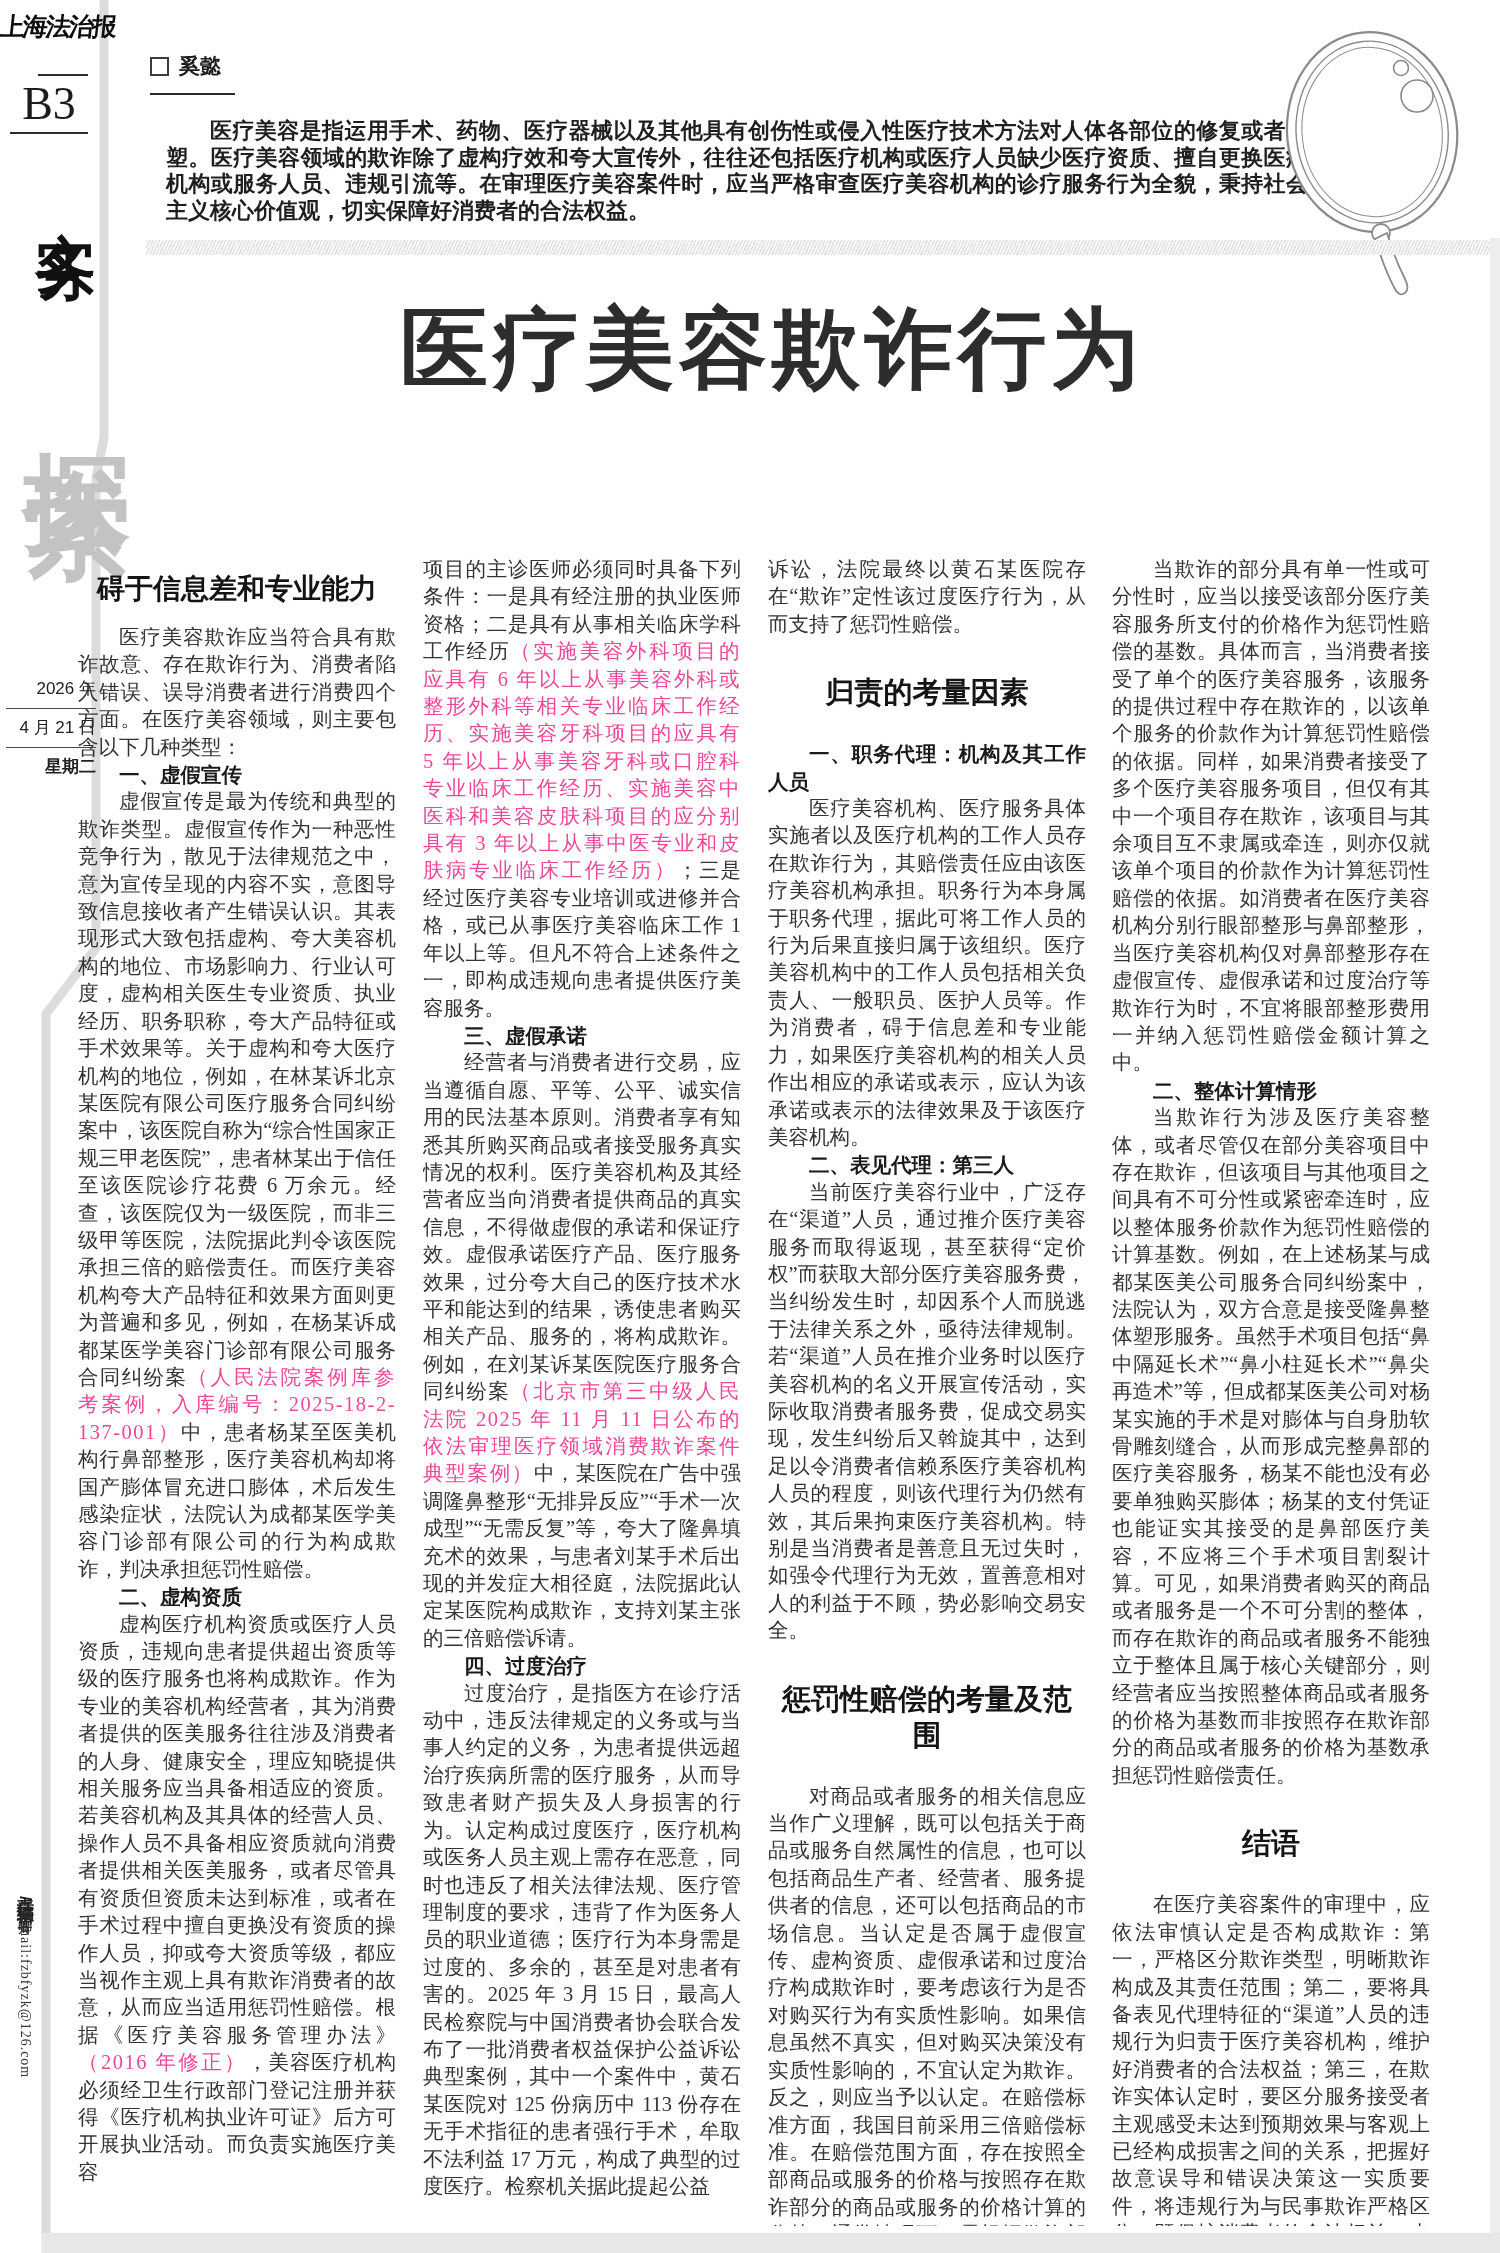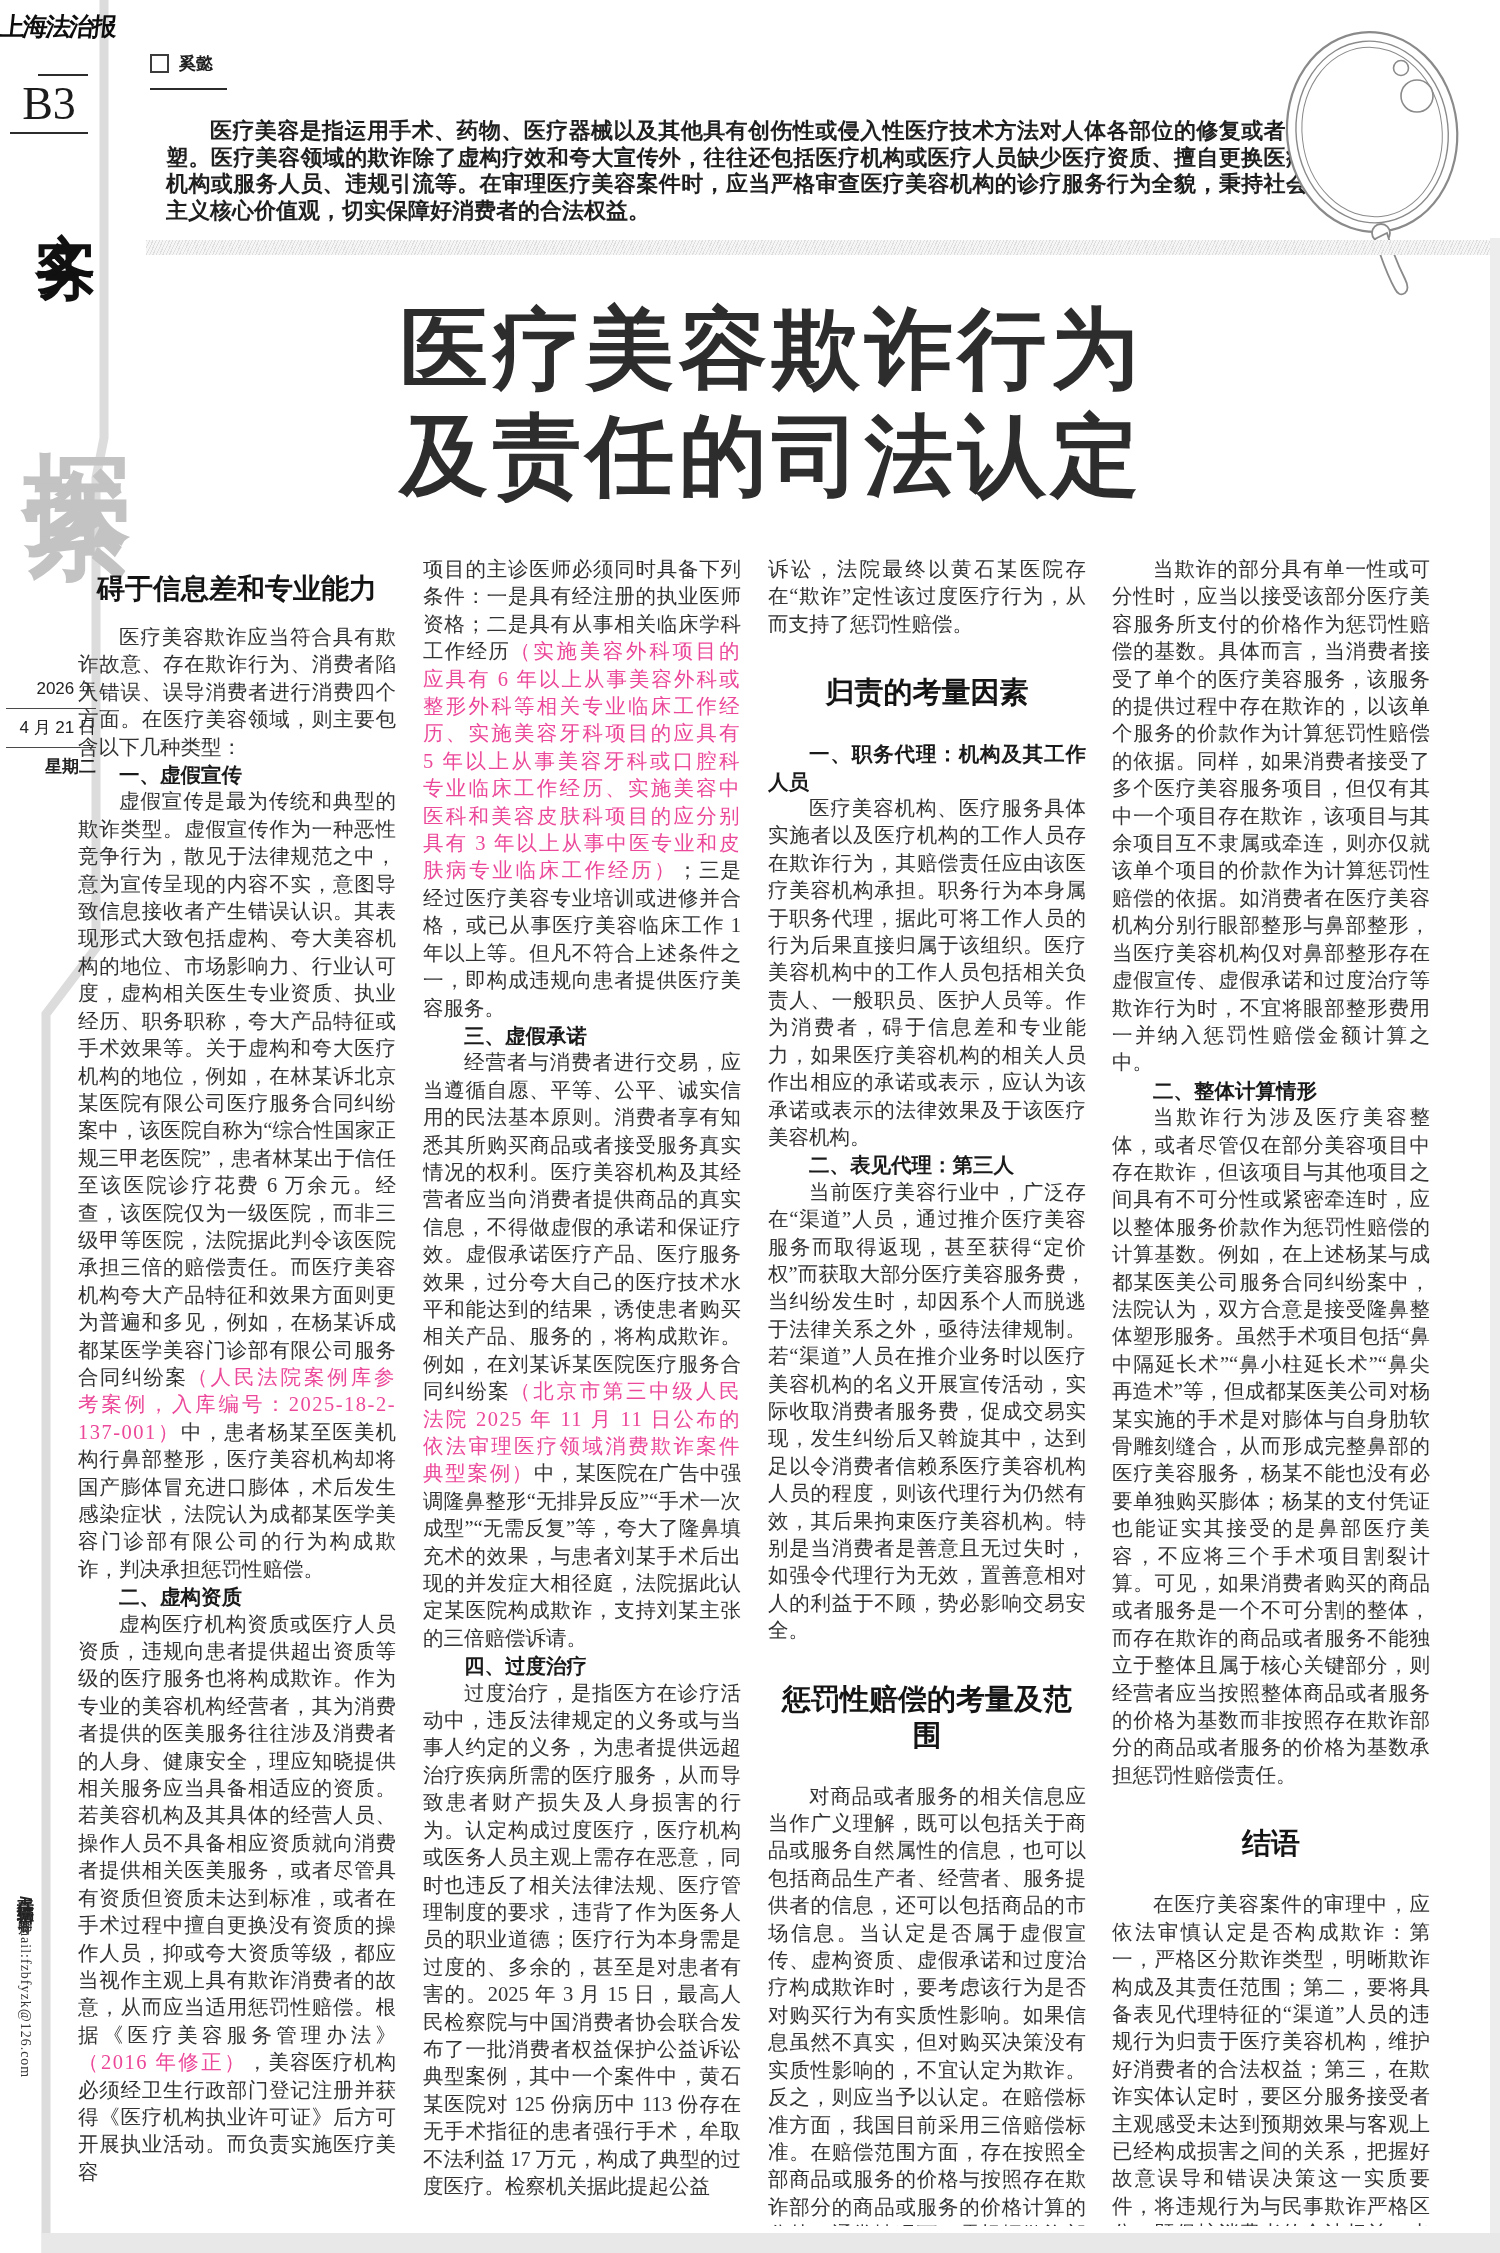--- a/index.html
+++ b/index.html
@@ -40,21 +40,21 @@
     position:absolute; left:14px; top:1884px; height:372px;
     writing-mode:vertical-rl; text-orientation:mixed; color:#222;
   }
   .editorblock .ed-label { font-family:"Liberation Sans", sans-serif; font-weight:bold; font-size:17px; letter-spacing:3px; }
   .editorblock .ed-name  { font-family:"Liberation Serif", serif; font-size:15px; letter-spacing:2px; }
   .editorblock .ed-mail  { font-family:"Liberation Serif", serif; font-size:14px; letter-spacing:1px; margin-block-start:18px; color:#333; }
   
   .byline {
     position:absolute; left:150px; top:52px; display:flex; align-items:center; gap:10px;
     border-bottom:2px solid #2b2b2b; padding:0 14px 13px 0;
-    font-family:"Liberation Sans", sans-serif; font-weight:bold; font-size:17px; color:#1e1e1e;
+    font-family:"Liberation Sans", sans-serif; font-weight:bold; font-size:21px; color:#1e1e1e;
   }
   .byline .sq { width:15px; height:15px; border:2px solid #3c3c3c; background:#fff; }
   .intro {
     position:absolute; left:166px; top:96px; width:1142px;
     font-size:22px; line-height:26.6px; text-align:justify; text-indent:2em;
     font-weight:600; color:#1f1f1f;
   }
   .magnifier { position:absolute; left:1282px; top:26px; }
   .hatch {
     position:absolute; left:146px; top:240px; width:1354px; height:15px;
@@ -135,21 +135,20 @@
     <circle cx="99" cy="207" r="9" fill="#ffffff" stroke="#8a8a8a" stroke-width="1.8"></circle>
     <path d="M93,213 Q104,247 113,263 Q117,271 123,267 Q128,263 123,253 Q112,231 105,207 Z" fill="#ffffff" stroke="#8a8a8a" stroke-width="1.8"></path>
   </svg>
 
   <div class="hatch"></div>
   <div class="right-band"></div>
   <div class="bottom-band"></div>
 
   <h1 class="main-title">
     <span style="display:block">医疗美容欺诈行为</span>
-    <span style="display:block">及责任的司法认定</span>
   </h1>
 
   <main>
     <div class="col" id="col0">
         <div class="blk colhead"><span>碍于信息差和专业能力</span></div>
         <div class="blk para"><span>医疗美容欺诈应当符合具有欺诈故意、存在欺诈行为、消费者陷入错误、误导消费者进行消费四个方面。在医疗美容领域，则主要包含以下几种类型：</span></div>
         <div class="blk sub"><span>一、虚假宣传</span></div>
         <div class="blk para"><span>虚假宣传是最为传统和典型的欺诈类型。虚假宣传作为一种恶性竞争行为，散见于法律规范之中，意为宣传呈现的内容不实，意图导致信息接收者产生错误认识。其表现形式大致包括虚构、夸大美容机构的地位、市场影响力、行业认可度，虚构相关医生专业资质、执业经历、职务职称，夸大产品特征或手术效果等。关于虚构和夸大医疗机构的地位，例如，在林某诉北京某医院有限公司医疗服务合同纠纷案中，该医院自称为“综合性国家正规三甲老医院”，患者林某出于信任至该医院诊疗花费 6 万余元。经查，该医院仅为一级医院，而非三级甲等医院，法院据此判令该医院承担三倍的赔偿责任。而医疗美容机构夸大产品特征和效果方面则更为普遍和多见，例如，在杨某诉成都某医学美容门诊部有限公司服务合同纠纷案</span><span class="cite">（人民法院案例库参考案例，入库编号：2025-18-2-137-001）</span><span>中，患者杨某至医美机构行鼻部整形，医疗美容机构却将国产膨体冒充进口膨体，术后发生感染症状，法院认为成都某医学美容门诊部有限公司的行为构成欺诈，判决承担惩罚性赔偿。</span></div>
         <div class="blk sub"><span>二、虚构资质</span></div>
         <div class="blk para"><span>虚构医疗机构资质或医疗人员资质，违规向患者提供超出资质等级的医疗服务也将构成欺诈。作为专业的美容机构经营者，其为消费者提供的医美服务往往涉及消费者的人身、健康安全，理应知晓提供相关服务应当具备相适应的资质。若美容机构及其具体的经营人员、操作人员不具备相应资质就向消费者提供相关医美服务，或者尽管具有资质但资质未达到标准，或者在手术过程中擅自更换没有资质的操作人员，抑或夸大资质等级，都应当视作主观上具有欺诈消费者的故意，从而应当适用惩罚性赔偿。根据《医疗美容服务管理办法》</span><span class="cite">（2016 年修正）</span><span>，美容医疗机构必须经卫生行政部门登记注册并获得《医疗机构执业许可证》后方可开展执业活动。而负责实施医疗美容</span></div>

